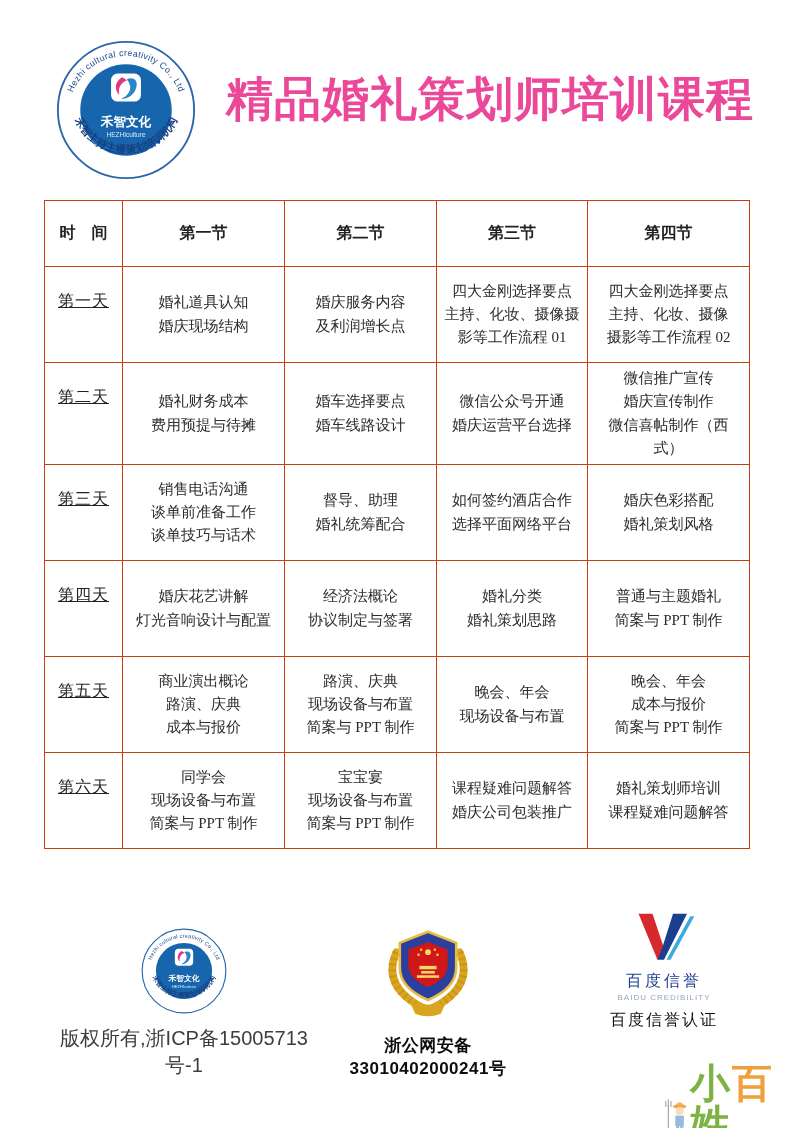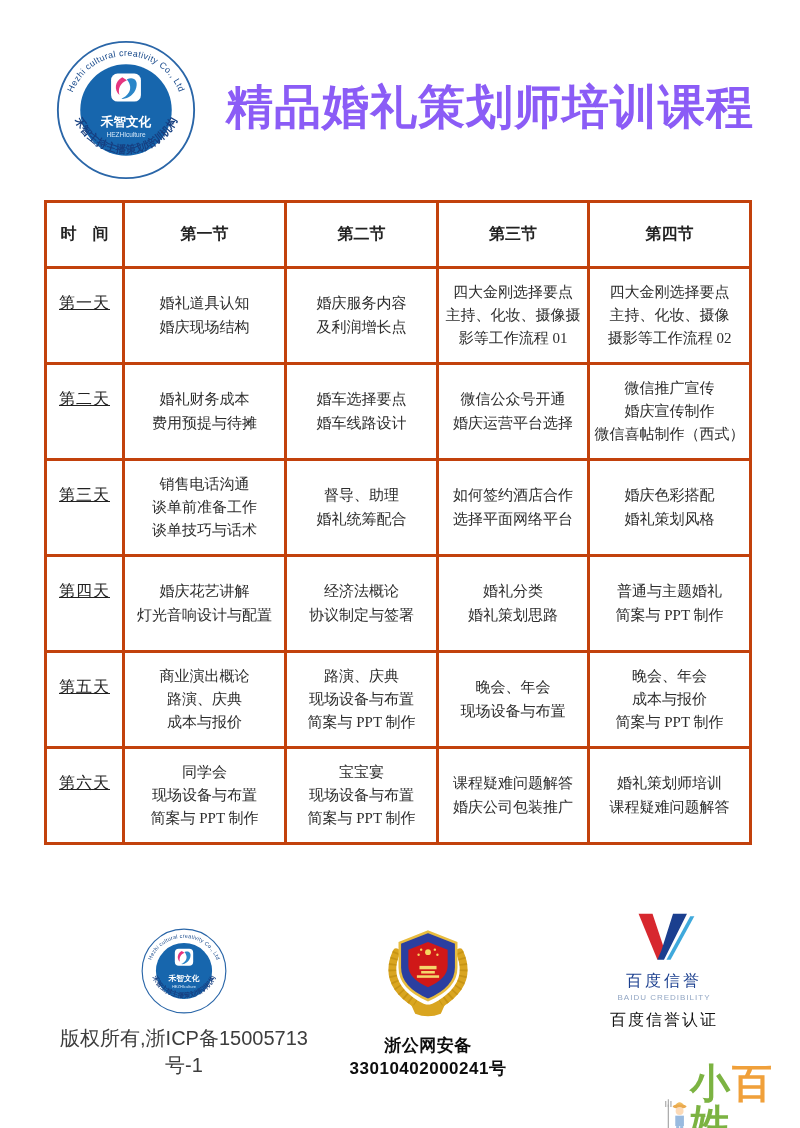--- a/index.html
+++ b/index.html
@@ -5,35 +5,35 @@
   * { margin:0; padding:0; box-sizing:border-box; }
   body { background:#e9e9e9; font-family:"Liberation Sans", sans-serif; }
   .page {
     position:relative; width:800px; height:1128px; margin:0 auto;
     background:#ffffff; overflow:hidden;
   }
 
   
   .top-logo { position:absolute; left:56px; top:40px; width:140px; height:140px; }
   .page-title {
-    position:absolute; left:200px; top:76px; width:580px;
+    position:absolute; left:200px; top:68px; width:580px;
     text-align:center; font-family:"Liberation Serif","DejaVu Serif",serif;
-    font-size:47px; font-weight:900; color:#8b5cf6; letter-spacing:1px;
+    font-size:47px; font-weight:900; color:#ec4899; letter-spacing:1px;
     white-space:nowrap;
   }
 
   
   table.course-table {
     position:absolute; left:44px; top:200px; width:705px;
     border-collapse:collapse; table-layout:fixed;
     font-family:"Liberation Serif","DejaVu Serif",serif;
   }
   .course-table th, .course-table td {
-    border:3px solid #c2410c; text-align:center; color:#2d2d2d;
-    white-space:pre-line; padding:4px 0;
+    border:1px solid #c2410c; text-align:center; color:#2d2d2d;
+    white-space:pre-line; padding:4px 6px;
   }
   .course-table thead th { height:66px; font-size:16px; font-weight:bold; color:#222; }
   .course-table tbody tr { height:96px; }
   .course-table td { font-size:15px; line-height:1.55; vertical-align:middle; }
   .course-table td.day {
     vertical-align:top; padding-top:22px; font-size:16px; letter-spacing:1px; color:#222;text-decoration:underline;
   }
 
   
   .footer-left  { position:absolute; left:56px;  top:928px; width:256px; text-align:center; }

